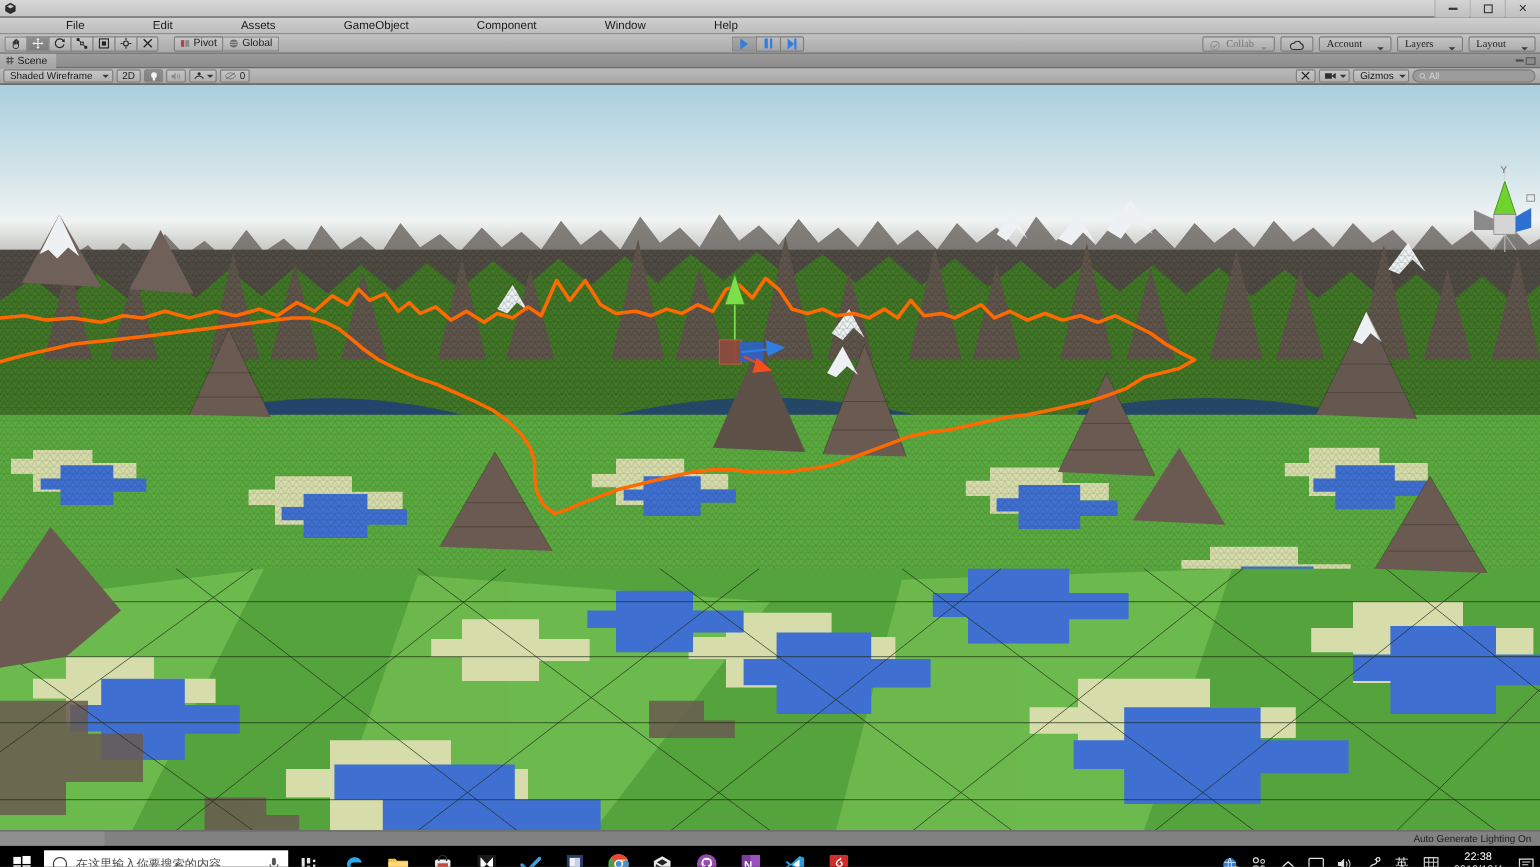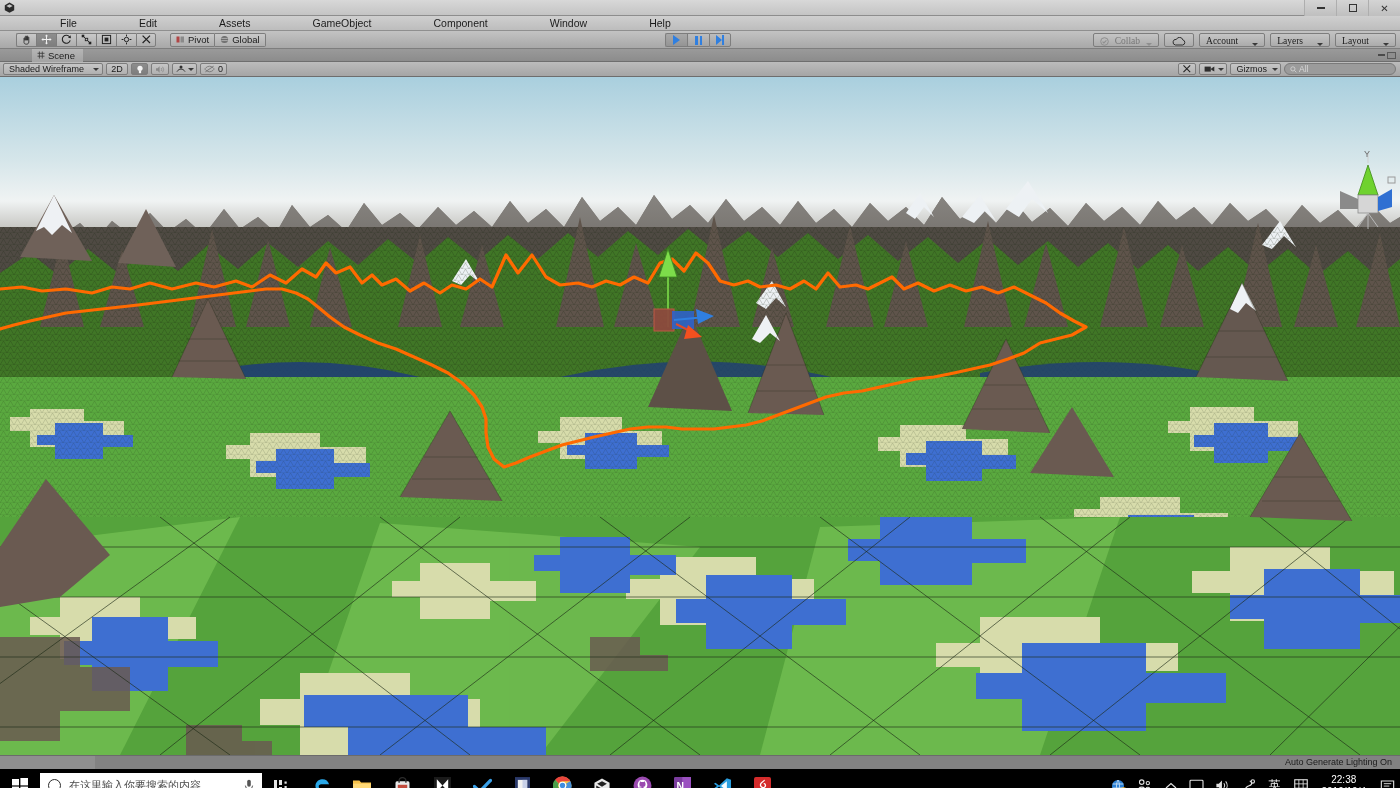--- a/index.html
+++ b/index.html
@@ -24,21 +24,21 @@
 
   
   .menubar { height:15px; background:linear-gradient(#cfcfcf,#bdbdbd);
     border-bottom:1px solid #8f8f8f; display:flex; align-items:center;
     padding-left:5px; }
   .menubar span { font-size:10.5px; color:#1b1b1b; padding:0 7px; line-height:15px;margin-left:48px; }
 
   
   .toolbar { height:18px; background:linear-gradient(#c3c3c3,#a8a8a8);
     border-bottom:1px solid #7e7e7e; display:flex; align-items:center;
-    position:relative; padding:0 16px; }
+    position:relative; padding:0 4px; }
   .tgroup { display:flex; align-items:center; }
   .tbtn { height:14px; min-width:20px; display:flex; align-items:center;
     justify-content:center; background:linear-gradient(#c9c9c9,#aeaeae);
     border:1px solid #7d7d7d; border-right-width:0; }
   .tgroup .tbtn:first-child { border-radius:2px 0 0 2px; }
   .tgroup .tbtn:last-child { border-radius:0 2px 2px 0; border-right-width:1px; }
   .tbtn.on { background:linear-gradient(#8e8e8e,#7e7e7e); }
   .tbtn svg { display:block; }
   .lbl { font-size:9.5px; color:#1b1b1b; padding:0 5px; white-space:nowrap; }
   .pg { margin-left:14px; display:flex; }
@@ -63,21 +63,21 @@
     background:linear-gradient(#c5c5c5,#ababab); border:1px solid #7d7d7d; border-radius:2px;
     font-size:9.5px; color:#1b1b1b;font-family:Liberation Serif, serif; }
   .rbtn.dim { color:#777; }
   .carat { width:0;height:0;border-left:3px solid transparent;border-right:3px solid transparent;
     border-top:3.5px solid #3a3a3a; }
 
   
   .scenetab { height:13px; background:linear-gradient(#9a9a9a,#8c8c8c);
     border-bottom:1px solid #6e6e6e; display:flex; align-items:center; position:relative; }
   .tabchip { height:13px; display:flex; align-items:center; gap:3px; padding:0 8px 0 5px;
-    background:linear-gradient(#b6b6b6,#a3a3a3);margin-left:32px; }
+    background:linear-gradient(#b6b6b6,#a3a3a3); }
   .tabchip span { font-size:9.5px; color:#202020; }
   .tabmenu { position:absolute; right:4px; display:flex; gap:2px; align-items:center; }
   .tabmenu i { display:block; width:7px; height:2px; background:#4a4a4a; }
 
   
   .scenebar { height:15px; background:linear-gradient(#bcbcbc,#a5a5a5);
     border-bottom:1px solid #6d6d6d; display:flex; align-items:center;
     padding:0 3px; gap:3px; position:relative; }
   .sdrop { height:12px; display:flex; align-items:center; justify-content:space-between;
     background:linear-gradient(#c6c6c6,#b0b0b0); border:1px solid #7d7d7d; border-radius:2px;

